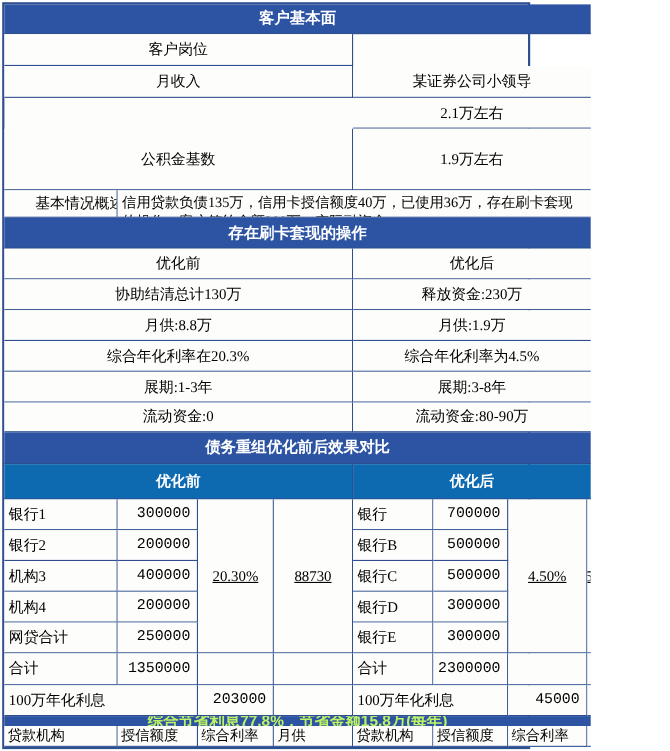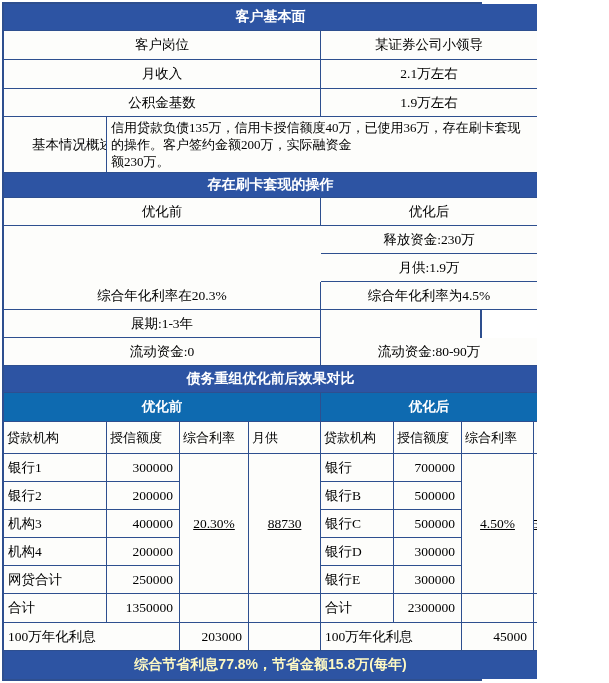--- a/index.html
+++ b/index.html
@@ -22,21 +22,21 @@
     border-right:1px solid var(--line);
     border-bottom:1px solid var(--line);
     background:var(--cellbg);
     display:flex;align-items:center;
     font-size:13.5px;
     overflow:hidden;white-space:nowrap;
   }
   .no-br{border-right:none;}
   .center{justify-content:center;}
   .left{justify-content:flex-start;padding-left:4px;}
-  .right{justify-content:flex-end;padding-right:6px;}
+  .right{justify-content:flex-end;padding-right:6px;font-family:Liberation Mono, monospace;}
   .hdr{
     grid-column:1/9;background:var(--navy);border-right:none;
     color:#fff;font-family:"Liberation Sans","DejaVu Sans",sans-serif;
     font-weight:bold;font-size:14px;justify-content:center;
   }
   .azure{
     background:var(--azure);color:#fff;
     font-family:"Liberation Sans","DejaVu Sans",sans-serif;
     font-weight:bold;font-size:13.5px;justify-content:center;
   }
@@ -46,57 +46,60 @@
   .ov-text{
     grid-column:2/9;white-space:pre-wrap;align-items:flex-start;
     font-size:13px;line-height:17px;padding:2px 4px 0 4px;
   }
   .th{font-size:13px;padding-left:3px;justify-content:flex-start;}
   .merged{justify-content:center;text-decoration:underline;}
   .int-label-l{grid-column:1/3;}
   .int-label-r{grid-column:5/7;}
   .footer{
     grid-column:1/9;background:var(--navy);border-right:none;border-bottom:none;
-    color:#fef9c3;font-family:"Liberation Sans","DejaVu Sans",sans-serif;
+    color:#bef264;font-family:"Liberation Sans","DejaVu Sans",sans-serif;
     font-weight:bold;font-size:14px;justify-content:center;
   }
 </style>
 </head>
 <body>
 
 <div class="sheet">
 
   <div class="c hdr">客户基本面</div>
 
   <div class="c center span-left">客户岗位</div>
+  <div class="c center span-left">月收入</div>
+
   <div class="c center span-right no-br">某证券公司小领导</div>
-
-  <div class="c center span-left">月收入</div>
   <div class="c center span-right no-br">2.1万左右</div>
 
   <div class="c center span-left">公积金基数</div>
   <div class="c center span-right no-br">1.9万左右</div>
 
   <div class="c left ov-label">基本情况概述</div>
   <div class="c ov-text no-br">信用贷款负债135万，信用卡授信额度40万，已使用36万，存在刷卡套现的操作。客户签约金额200万，实际融资金
 额230万。</div>
 
   <div class="c hdr">存在刷卡套现的操作</div>
 
   <div class="c center span-left">优化前</div>
   <div class="c center span-right no-br">优化后</div>
 
+  <div class="c center span-left">协助结清总计130万</div>
   <div class="c center span-right no-br">释放资金:230万</div>
 
+  <div class="c center span-left">月供:8.8万</div>
   <div class="c center span-right no-br">月供:1.9万</div>
 
   <div class="c center span-left">综合年化利率在20.3%</div>
   <div class="c center span-right no-br">综合年化利率为4.5%</div>
 
   <div class="c center span-left">展期:1-3年</div>
+  <div class="c center span-right no-br">展期:3-8年</div>
 
   <div class="c center span-left">流动资金:0</div>
   <div class="c center span-right no-br">流动资金:80-90万</div>
 
   <div class="c hdr">债务重组优化前后效果对比</div>
 
   <div class="c azure span-left">优化前</div>
   <div class="c azure span-right no-br">优化后</div>
 
   <div class="c th">贷款机构</div>

